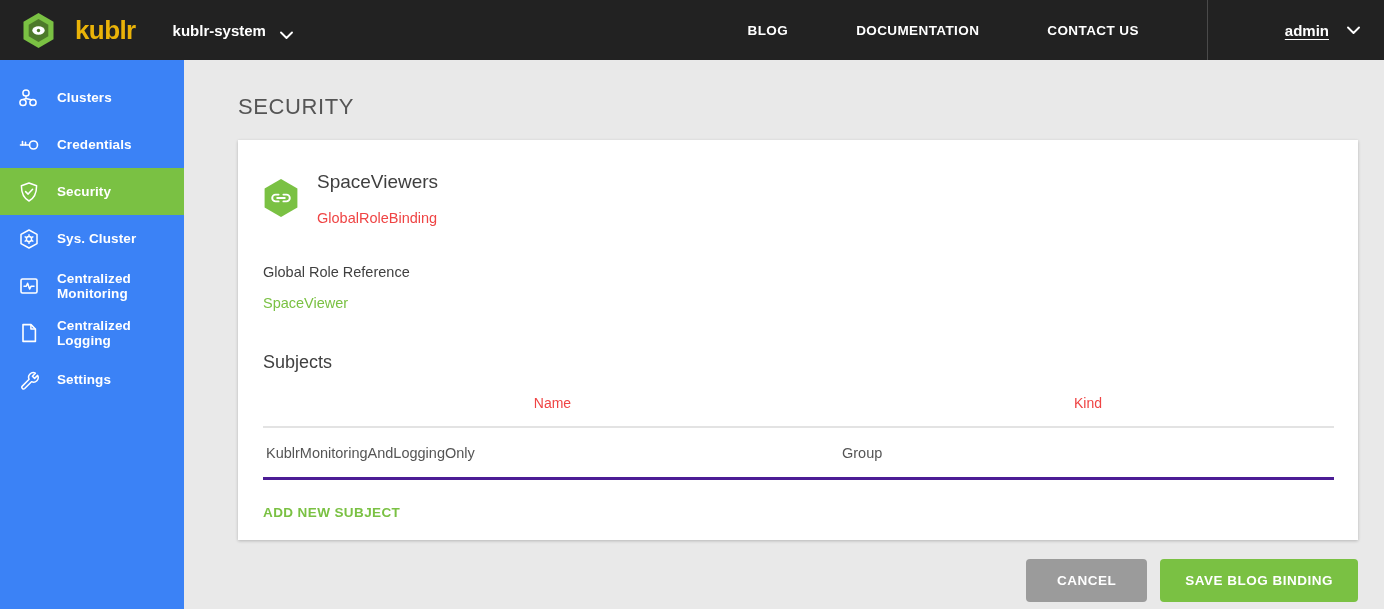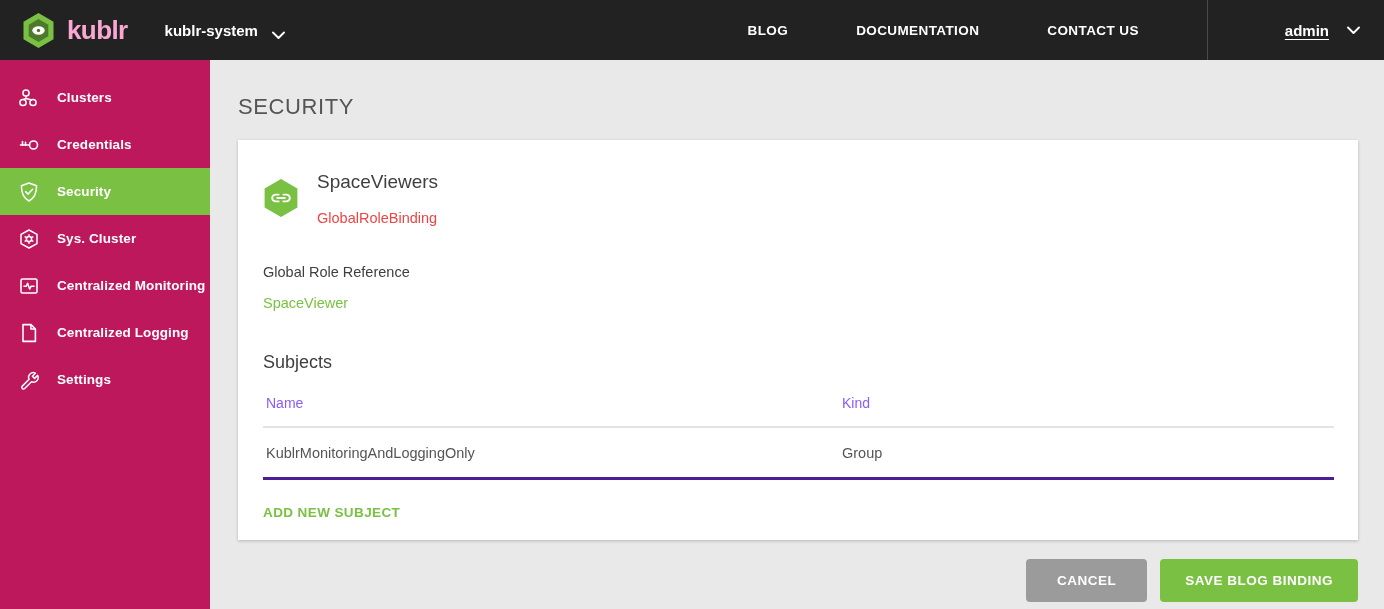--- a/index.html
+++ b/index.html
@@ -12,22 +12,22 @@
   .app { position: relative; width: 1384px; height: 609px; background:#e9e9e9; }
 
   
   .topbar {
     position:absolute; top:0; left:0; width:1384px; height:60px;
     background:#222222; display:flex; align-items:center;
   }
   .brand { display:flex; align-items:center; padding-left:22px; }
   .brand-logo { width:33px; height:37px; display:block; }
   .brand-name {
-    color:#f9a8d4; font-size:26px; font-weight:bold; letter-spacing:-0.6px;
-    margin-left:12px; line-height:1;
+    color:#eab308; font-size:26px; font-weight:bold; letter-spacing:-0.6px;
+    margin-left:20px; line-height:1;
   }
   .space-select {
     display:flex; align-items:flex-end; margin-left:37px; cursor:pointer;
   }
   .space-name { color:#ffffff; font-size:15px; font-weight:bold; }
   .chev { width:13px; height:8px; margin-left:14px; display:block; }
   .topnav { margin-left:auto; display:flex; align-items:center; height:60px;gap:24px; }
   .topnav a {
     color:#ffffff; font-size:13.5px; font-weight:bold; letter-spacing:0.4px;
     text-decoration:none; margin:0 22px; cursor:pointer;
@@ -36,22 +36,22 @@
   .user-menu {
     display:flex; align-items:center; padding:0 24px 0 32px; height:60px; cursor:pointer;
   }
   .user-name {
     color:#ffffff; font-size:15px; font-weight:bold;
     text-decoration:underline; text-underline-offset:3px;margin-left:21px;
   }
 
   
   .sidebar {
-    position:absolute; top:60px; left:0; width:210px; height:549px;
-    background:#be185d; padding-top:14px;
+    position:absolute; top:60px; left:0; width:184px; height:549px;
+    background:#3b82f6; padding-top:14px;
   }
   .nav-item {
     display:flex; align-items:center; height:47px; padding-left:18px; cursor:pointer;
   }
   .nav-item.active { background:#7ac143; }
   .nav-ico { width:22px; height:22px; display:flex; align-items:center; justify-content:center; }
   .nav-ico svg { display:block; }
   .nav-label {
     color:#ffffff; font-size:13.5px; font-weight:bold; margin-left:17px; letter-spacing:0.1px;
   }
@@ -79,21 +79,21 @@
   .section { padding:0 25px; }
   .field-label { font-size:14.5px; color:#3f3f3f; margin-top:38px; }
   .field-link {
     display:inline-block; font-size:14.5px; color:#7ac143; margin-top:15px;
     text-decoration:none; cursor:pointer;
   }
   .subjects-title { font-size:18px; color:#3f3f3f; margin-top:40px; font-weight:normal; }
 
   table.subjects { width:1071px; border-collapse:collapse; margin:22px 0 0 25px; table-layout:fixed; }
   table.subjects th {
-    text-align:left; font-size:14px; color:#8b5cf6; font-weight:normal;
+    text-align:center; font-size:14px; color:#ef4444; font-weight:normal;
     padding:0 0 15px 3px; border-bottom:2px solid #e3e3e3;
   }
   table.subjects td {
     text-align:left; font-size:14.5px; color:#555555;
     padding:17px 0 16px 3px; border-bottom:3px solid #4c1d95;
   }
   table.subjects th.col-kind, table.subjects td.col-kind { width:495px; }
 
   .add-link {
     display:inline-block; margin:25px 0 0 25px; font-size:13.5px; font-weight:bold;

